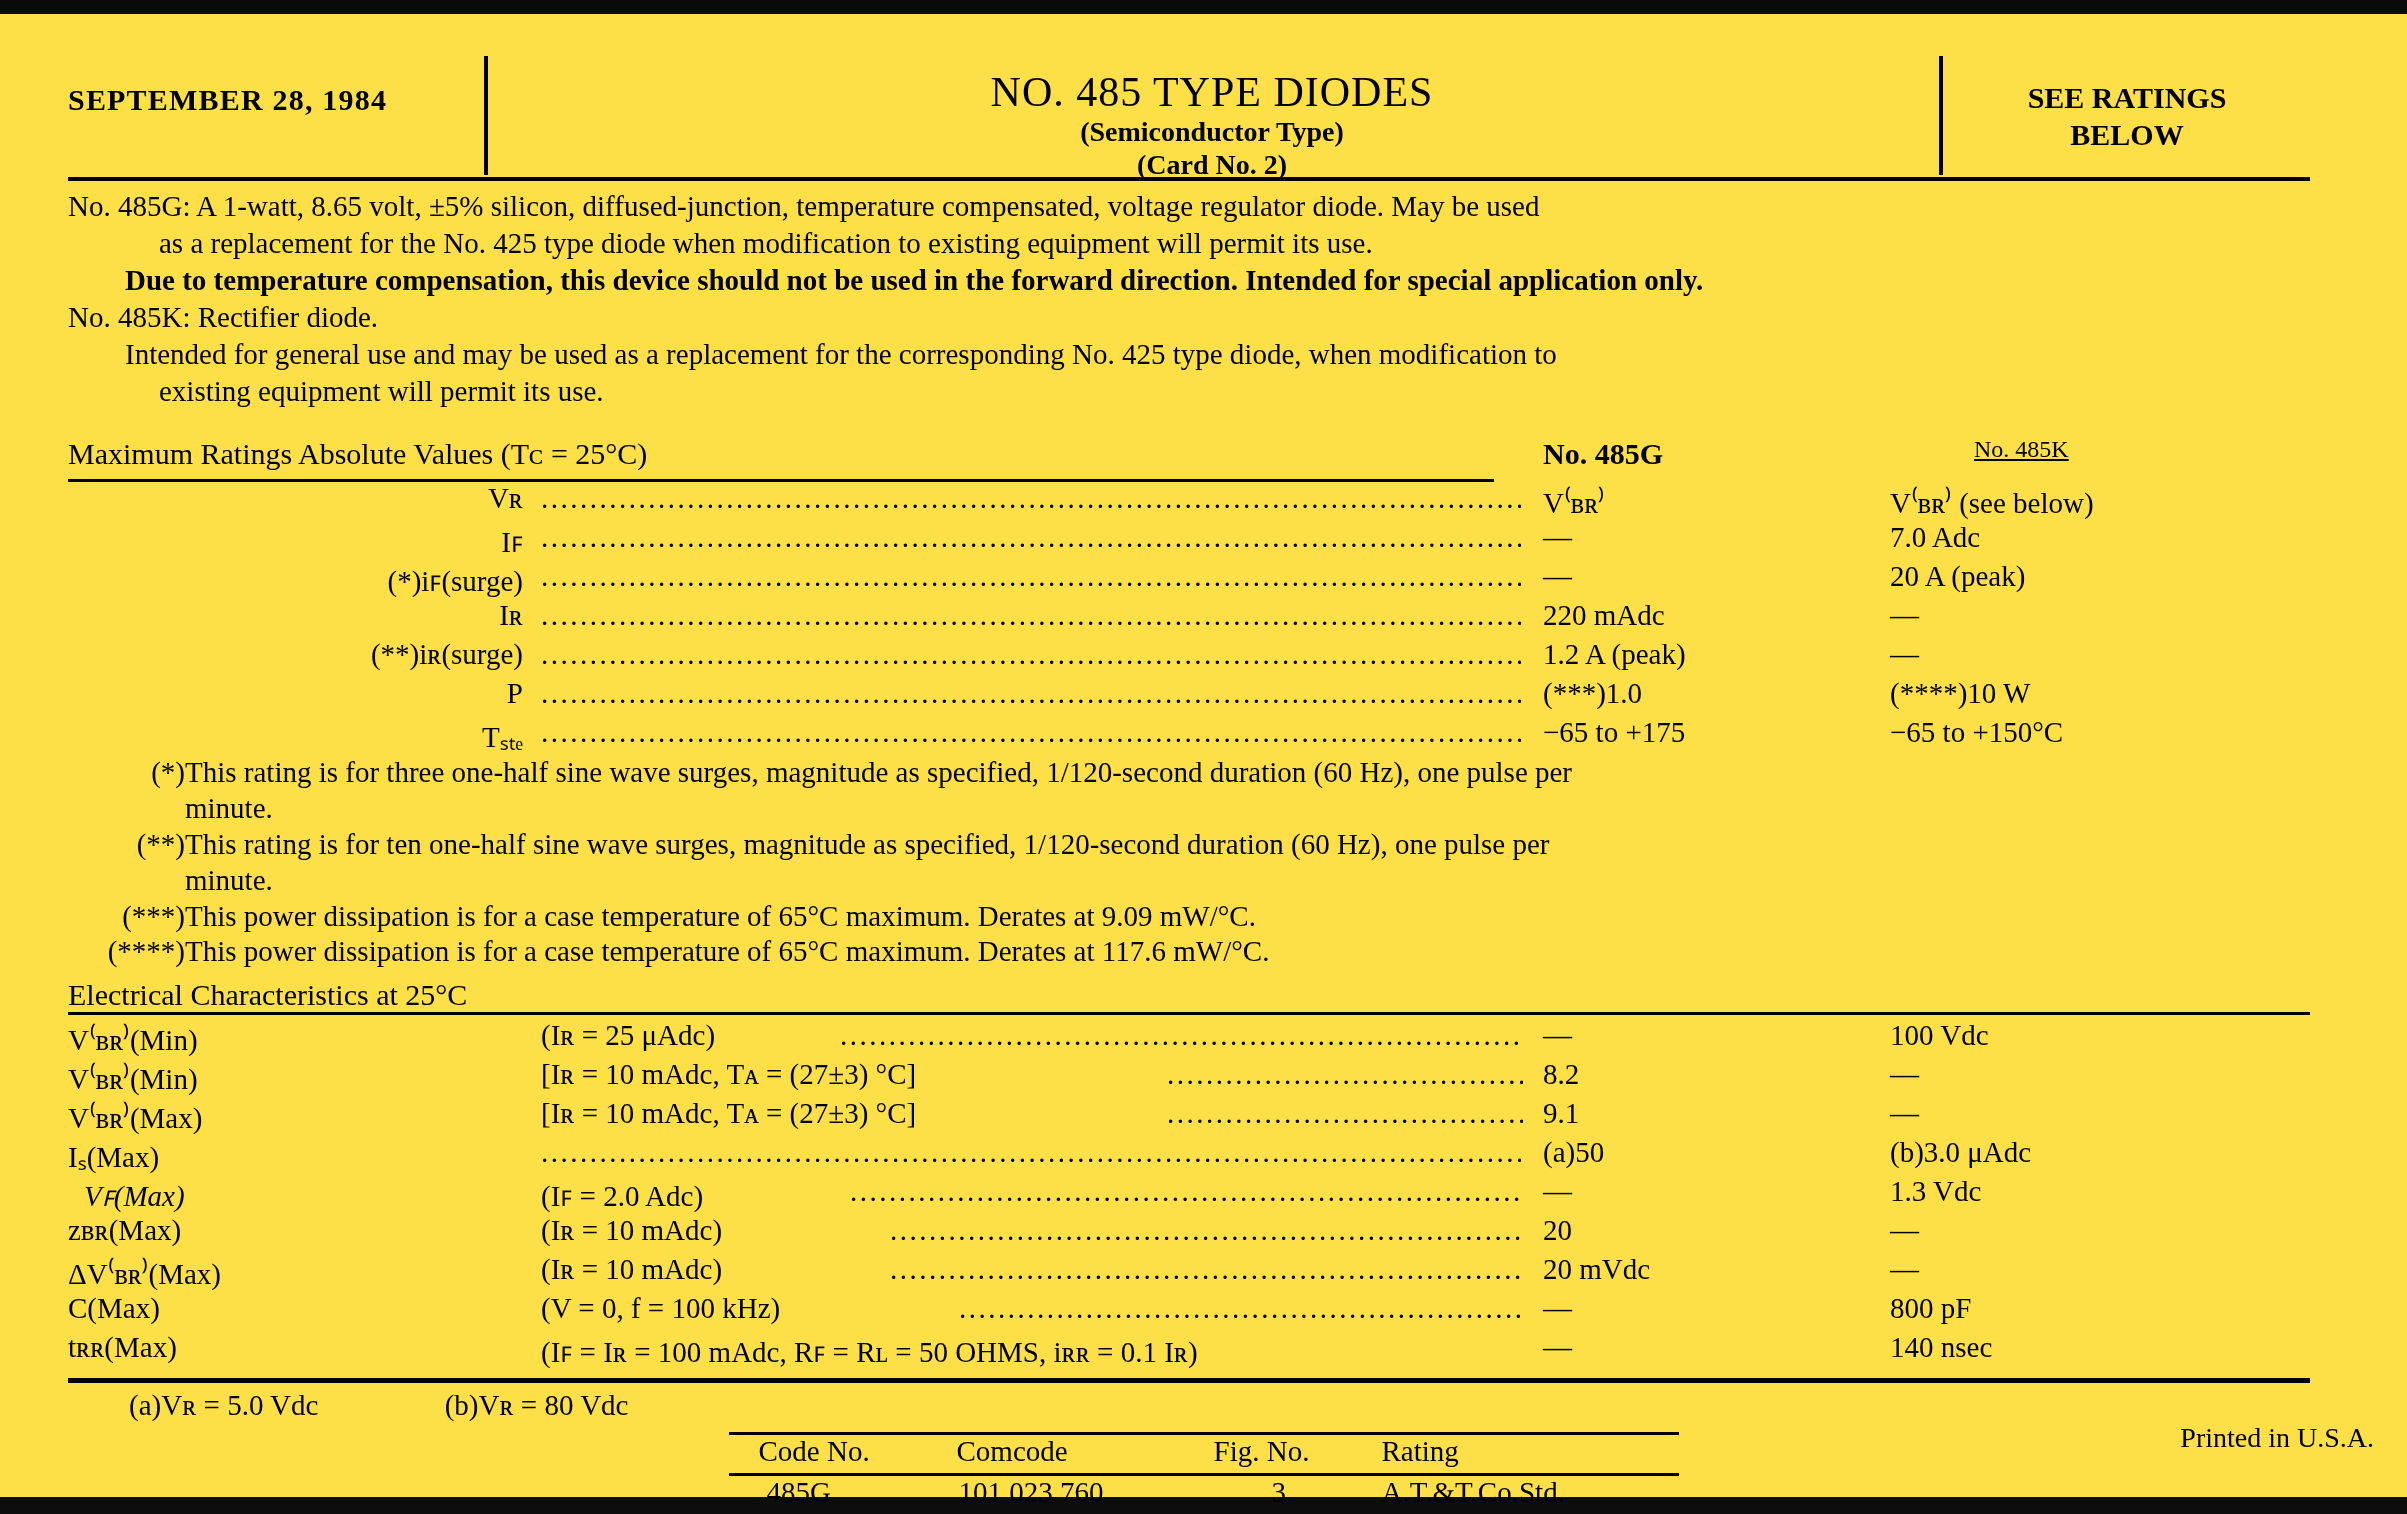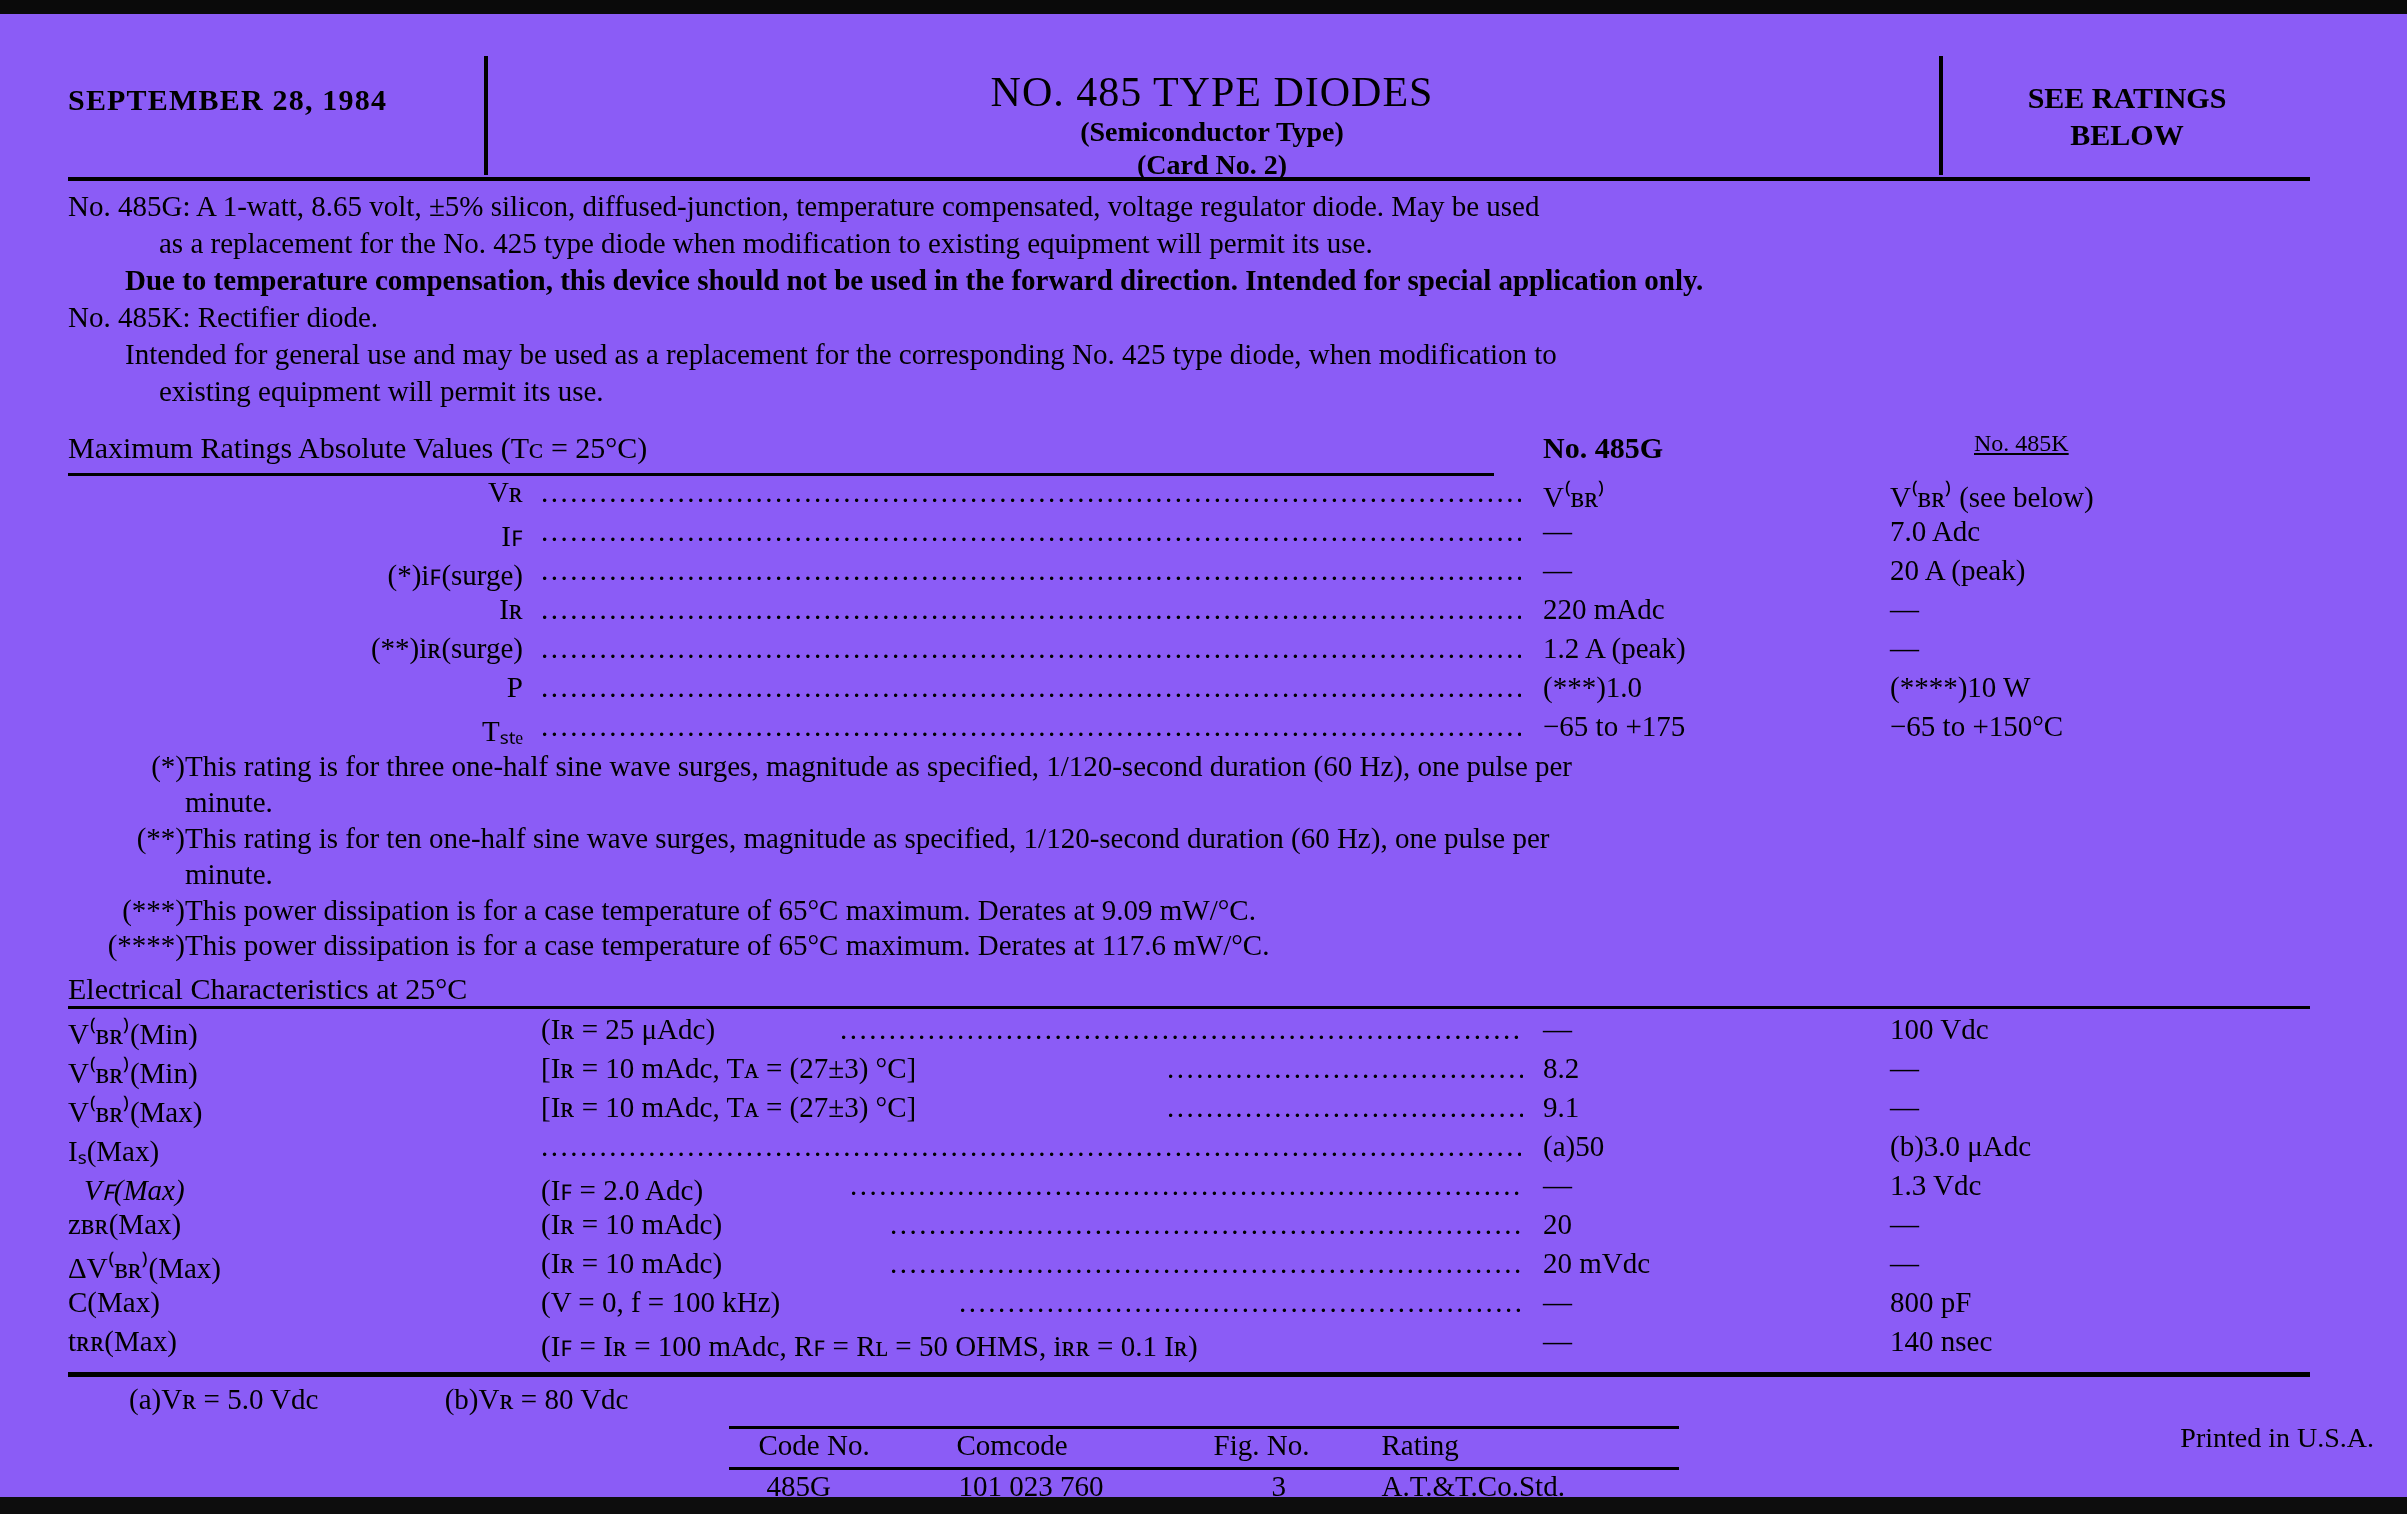--- a/index.html
+++ b/index.html
@@ -11,21 +11,21 @@
     width: 2408px;
     height: 1515px;
     font-family: "Liberation Serif", serif;
     color: #000000;
     overflow: hidden;
   }
   .page {
     position: relative;
     width: 2408px;
     height: 1515px;
-    background: #8b5cf6;
+    background: #fde047;
     box-sizing: border-box;
   }
   
   .top-strip {
     position: absolute;
     left: 0; top: 0;
     width: 2408px; height: 14px;
     background: #0a0a0a;
   }
   .bottom-strip {
@@ -110,21 +110,21 @@
     text-align: justify;
   }
   .p1 { text-indent: 0; }
   .ind1 { padding-left: 91px; text-indent: 0px; }
   .ind2 { padding-left: 57px; }
   .bold { font-weight: bold; }
 
   
   .sec-head {
     position: relative;
-    margin-top: 16px;
+    margin-top: 22px;
     height: 44px;
   }
   .sec-head .lbl {
     position: absolute;
     left: 0; top: 0;
     font-size: 30px;
   }
   .sec-head .colA {
     position: absolute;
     left: 1475px; top: 0;

